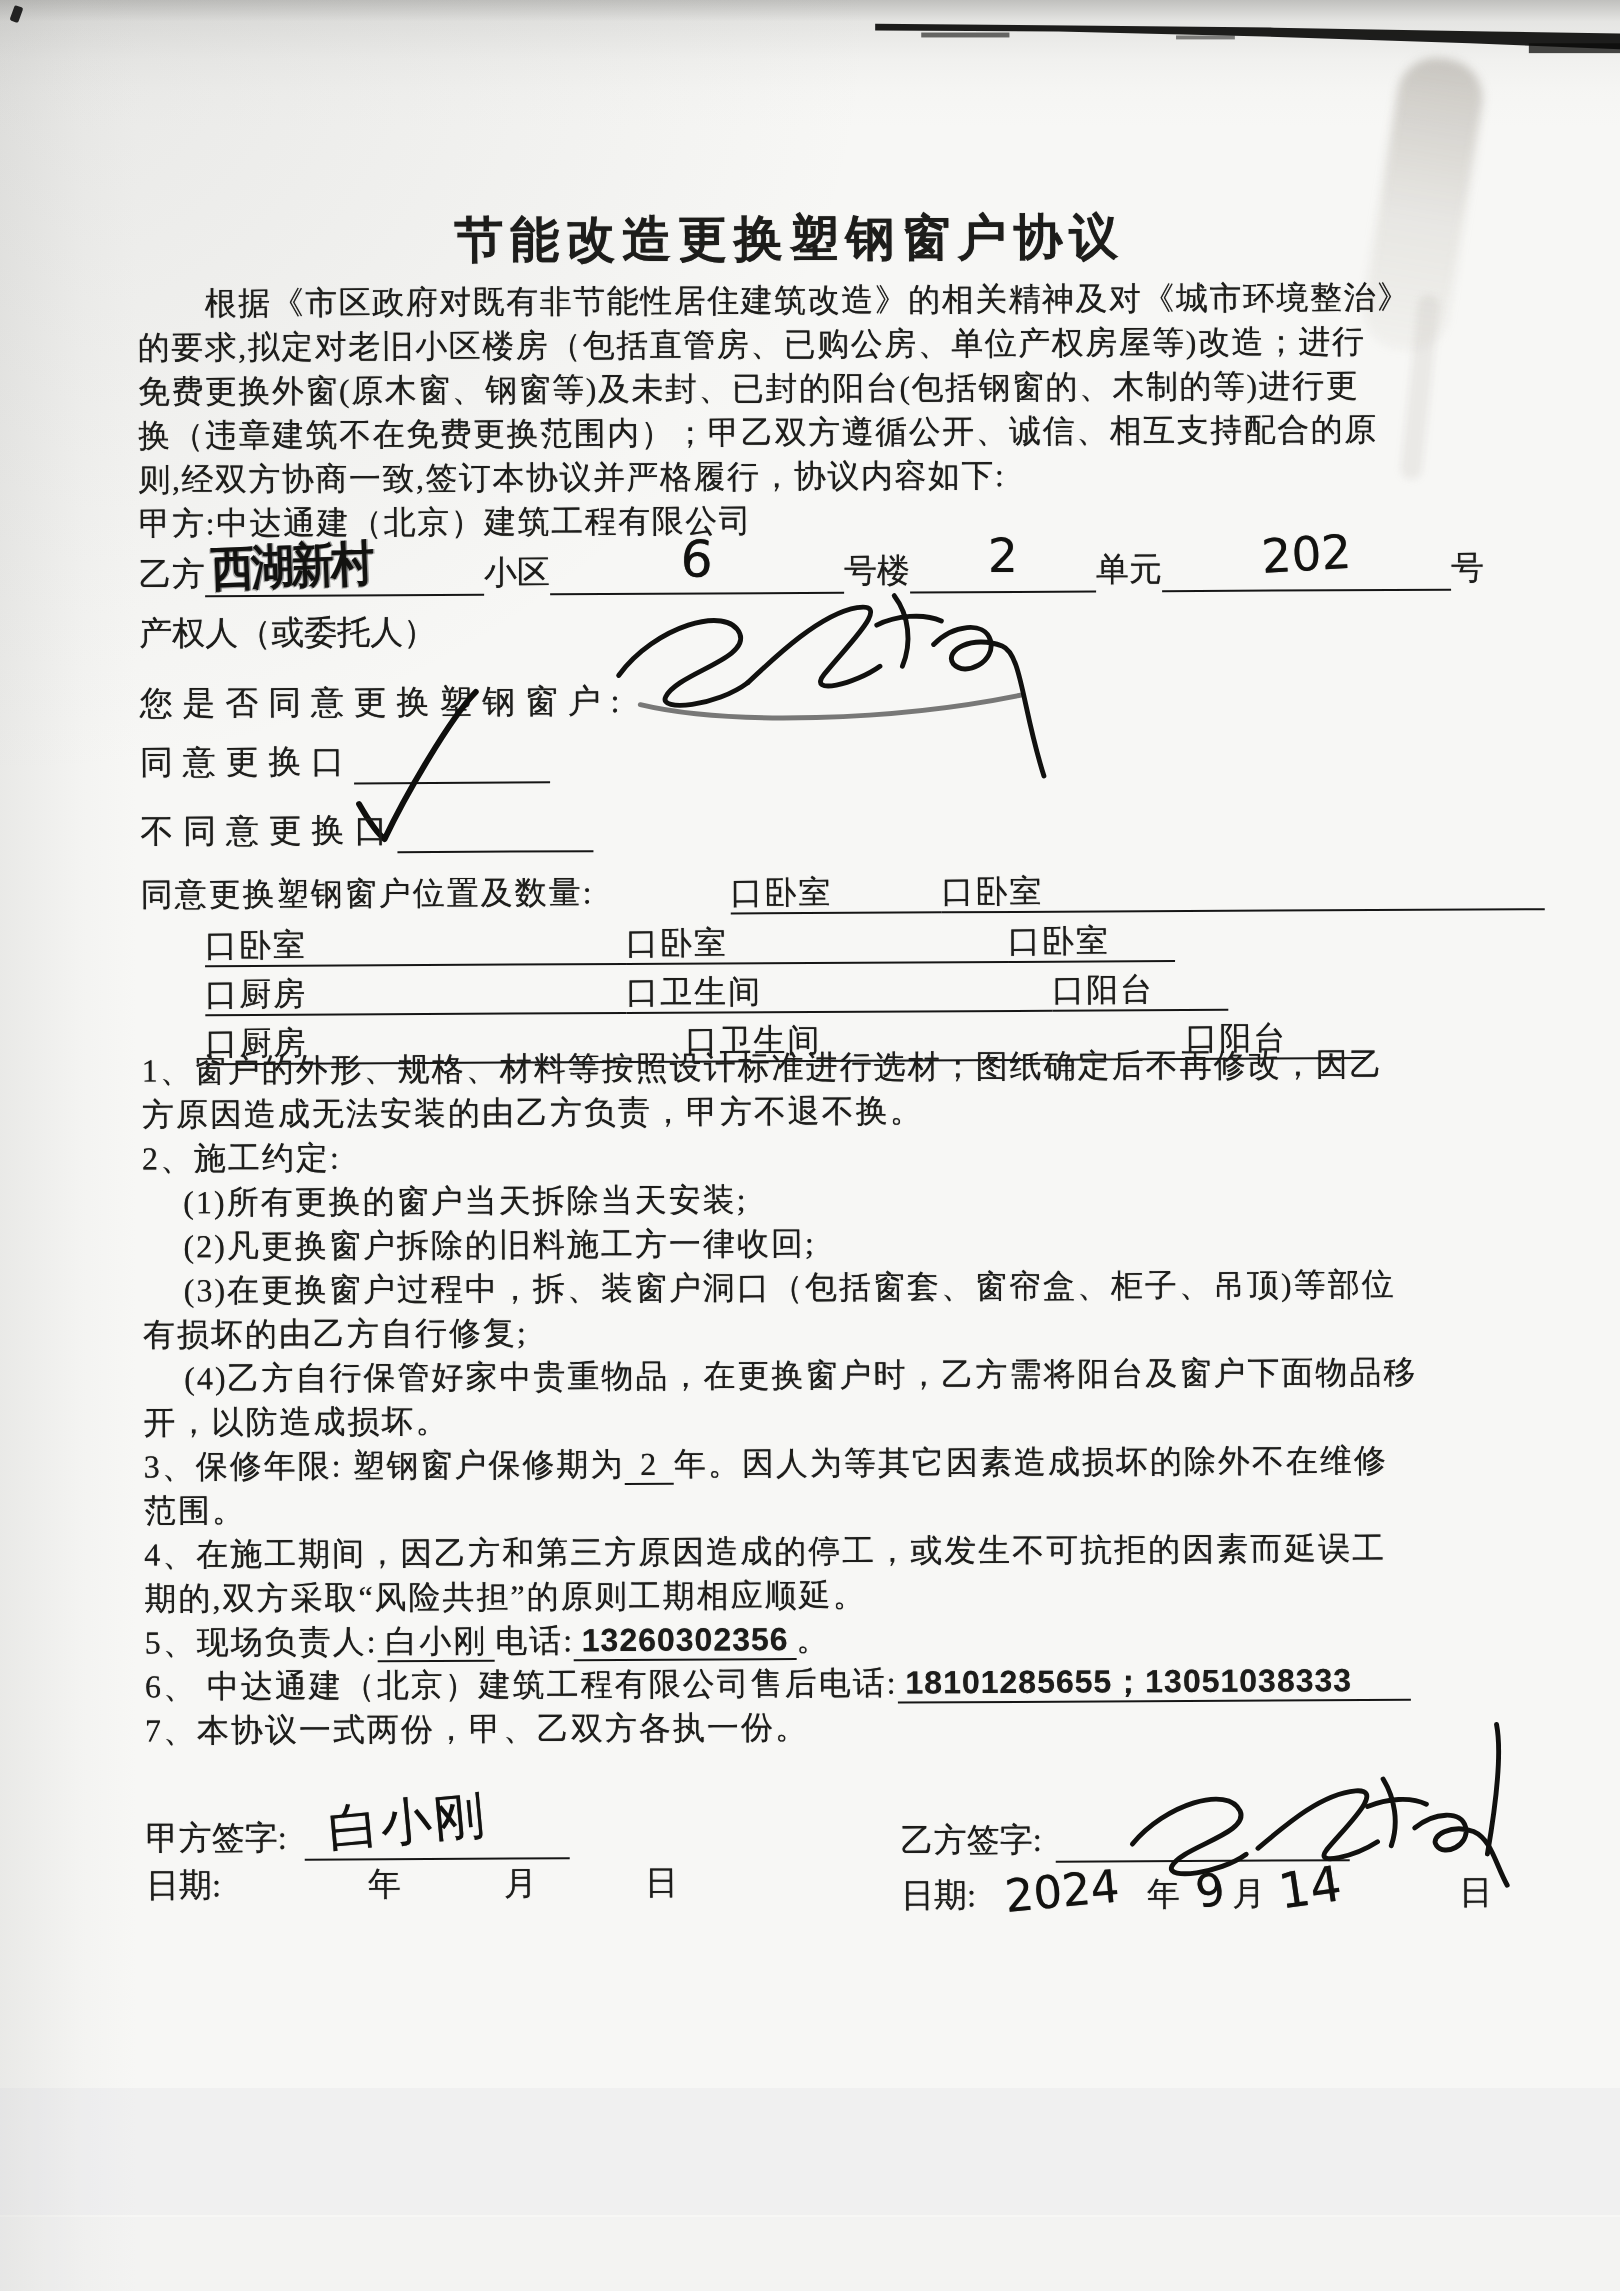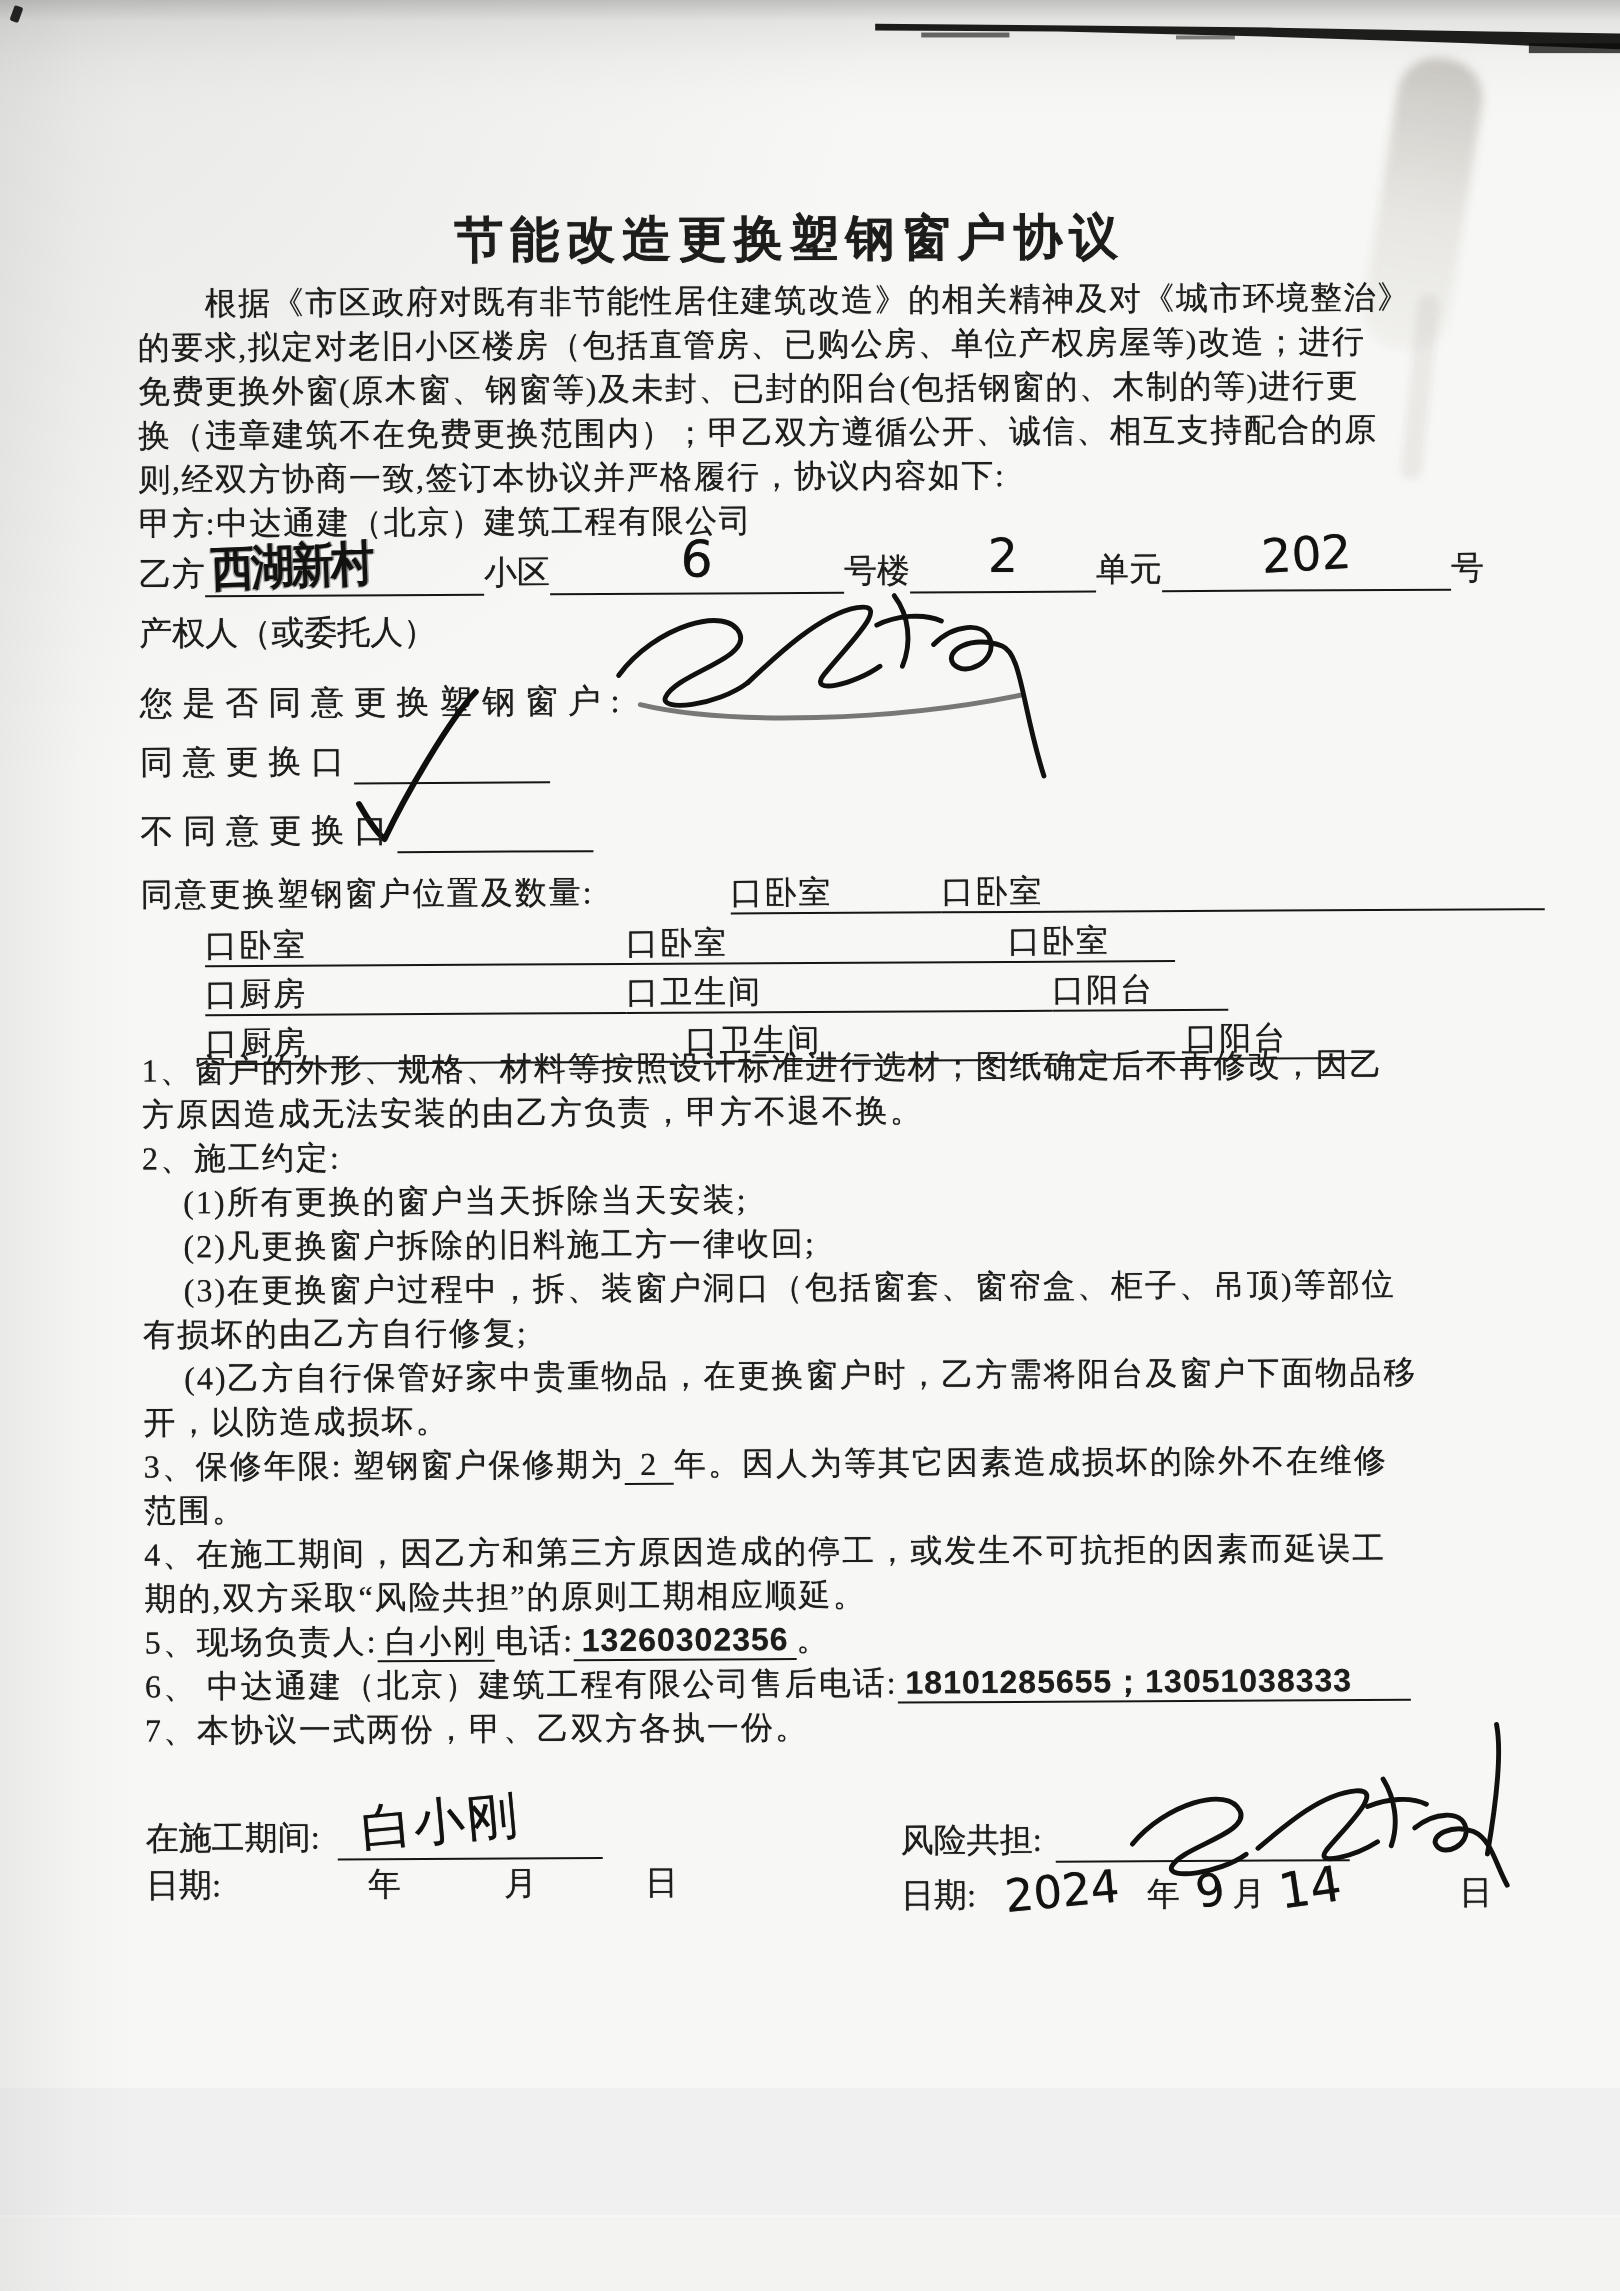--- a/index.html
+++ b/index.html
@@ -172,34 +172,34 @@
     <div>
       <span>5、现场负责人:</span><span class="u">白小刚</span><span>电话:</span><span class="u num">13260302356</span><span>。</span>
     </div>
     <div>
       <span>6、 中达通建（北京）建筑工程有限公司售后电话:</span><span class="u num" style="padding-right:59px;">18101285655；13051038333</span>
     </div>
     <div>7、本协议一式两份，甲、乙双方各执一份。</div>
   </div>
 
   <div class="row print" style="left:142px;top:1813px;">
-    <span>在施工期间:</span>
+    <span>甲方签字:</span>
     <span class="field" style="width:265px;margin-left:17.6px;">
       <span class="hw hw-name">白小刚</span>
     </span>
   </div>
   <div class="row print" style="left:142px;top:1860px;">
     <span>日期:</span>
     <span style="margin-left:147px;">年</span>
     <span style="margin-left:103px;">月</span>
     <span style="margin-left:108px;">日</span>
   </div>
 
   <div class="row print" style="left:897px;top:1819px;">
-    <span>风险共担:</span>
+    <span>乙方签字:</span>
     <span class="field" style="width:294px;margin-left:13.7px;"></span>
   </div>
   <svg class="sig-svg" style="left:1117px;top:1720px;" width="402" height="172" viewBox="0 0 410 175">
     <path d="M12,128 C45,88 110,68 122,95 C132,118 62,131 52,151 C46,165 100,159 128,139"></path>
     <path d="M140,133 C170,108 205,78 240,75 C272,73 228,113 210,135 C196,153 240,141 262,127"></path>
     <path d="M268,63 C280,83 284,108 276,131 M252,91 C272,83 296,81 312,89"></path>
     <path d="M300,113 C320,97 348,95 352,113 C356,131 330,143 322,131 C315,121 338,109 360,117 C378,125 382,150 394,172"></path>
     <path d="M374,140 C382,95 390,40 384,8"></path>
   </svg>
   <div class="row print" style="left:897px;top:1862px;">

